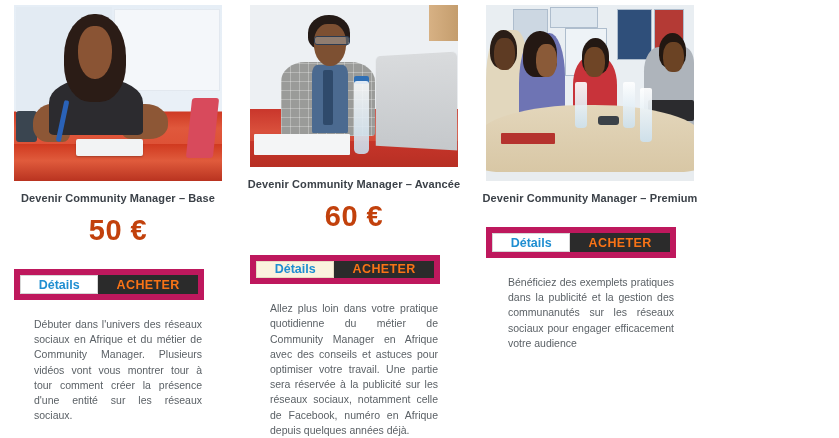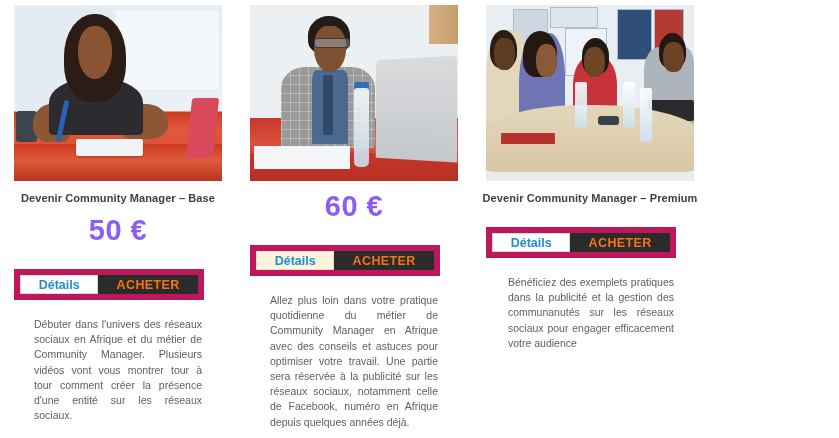--- a/index.html
+++ b/index.html
@@ -227,21 +227,21 @@
     letter-spacing: 0.1px;
     line-height: 14px;
   }
 
   
   .card-price {
     margin-top: 8px;
     text-align: center;
     font-size: 29px;
     font-weight: bold;
-    color: #8b5cf6;
+    color: #c2410c;
     letter-spacing: 0.5px;
     line-height: 34px;
   }
 
   
   .btn-wrap {
     margin: 22px 32px 0 14px;
     border: 6px solid #be185d;
     display: flex;
     height: 31px;
@@ -328,20 +328,21 @@
         <div class="p2-hair"></div>
         <div class="p2-face"></div>
         <div class="p2-glasses"></div>
         <div class="p2-desk"></div>
         <div class="p2-laptop"></div>
         <div class="p2-book"></div>
         <div class="p2-bottle-cap"></div>
         <div class="p2-bottle"></div>
       </div>
     </div>
+    <div class="card-title">Devenir Community Manager – Avancée</div>
     <div class="card-price">60 €</div>
     <div class="btn-wrap">
       <div class="btn-details cream">Détails</div>
       <div class="btn-buy">ACHETER</div>
     </div>
     <div class="card-desc">Allez plus loin dans votre pratique quotidienne du métier de Community Manager en Afrique avec des conseils et astuces pour optimiser votre travail. Une partie sera réservée à la publicité sur les réseaux sociaux, notamment celle de Facebook, numéro en Afrique depuis quelques années déjà.</div>
   </div>
 
   <div class="product-card">
     <div class="card-media">

